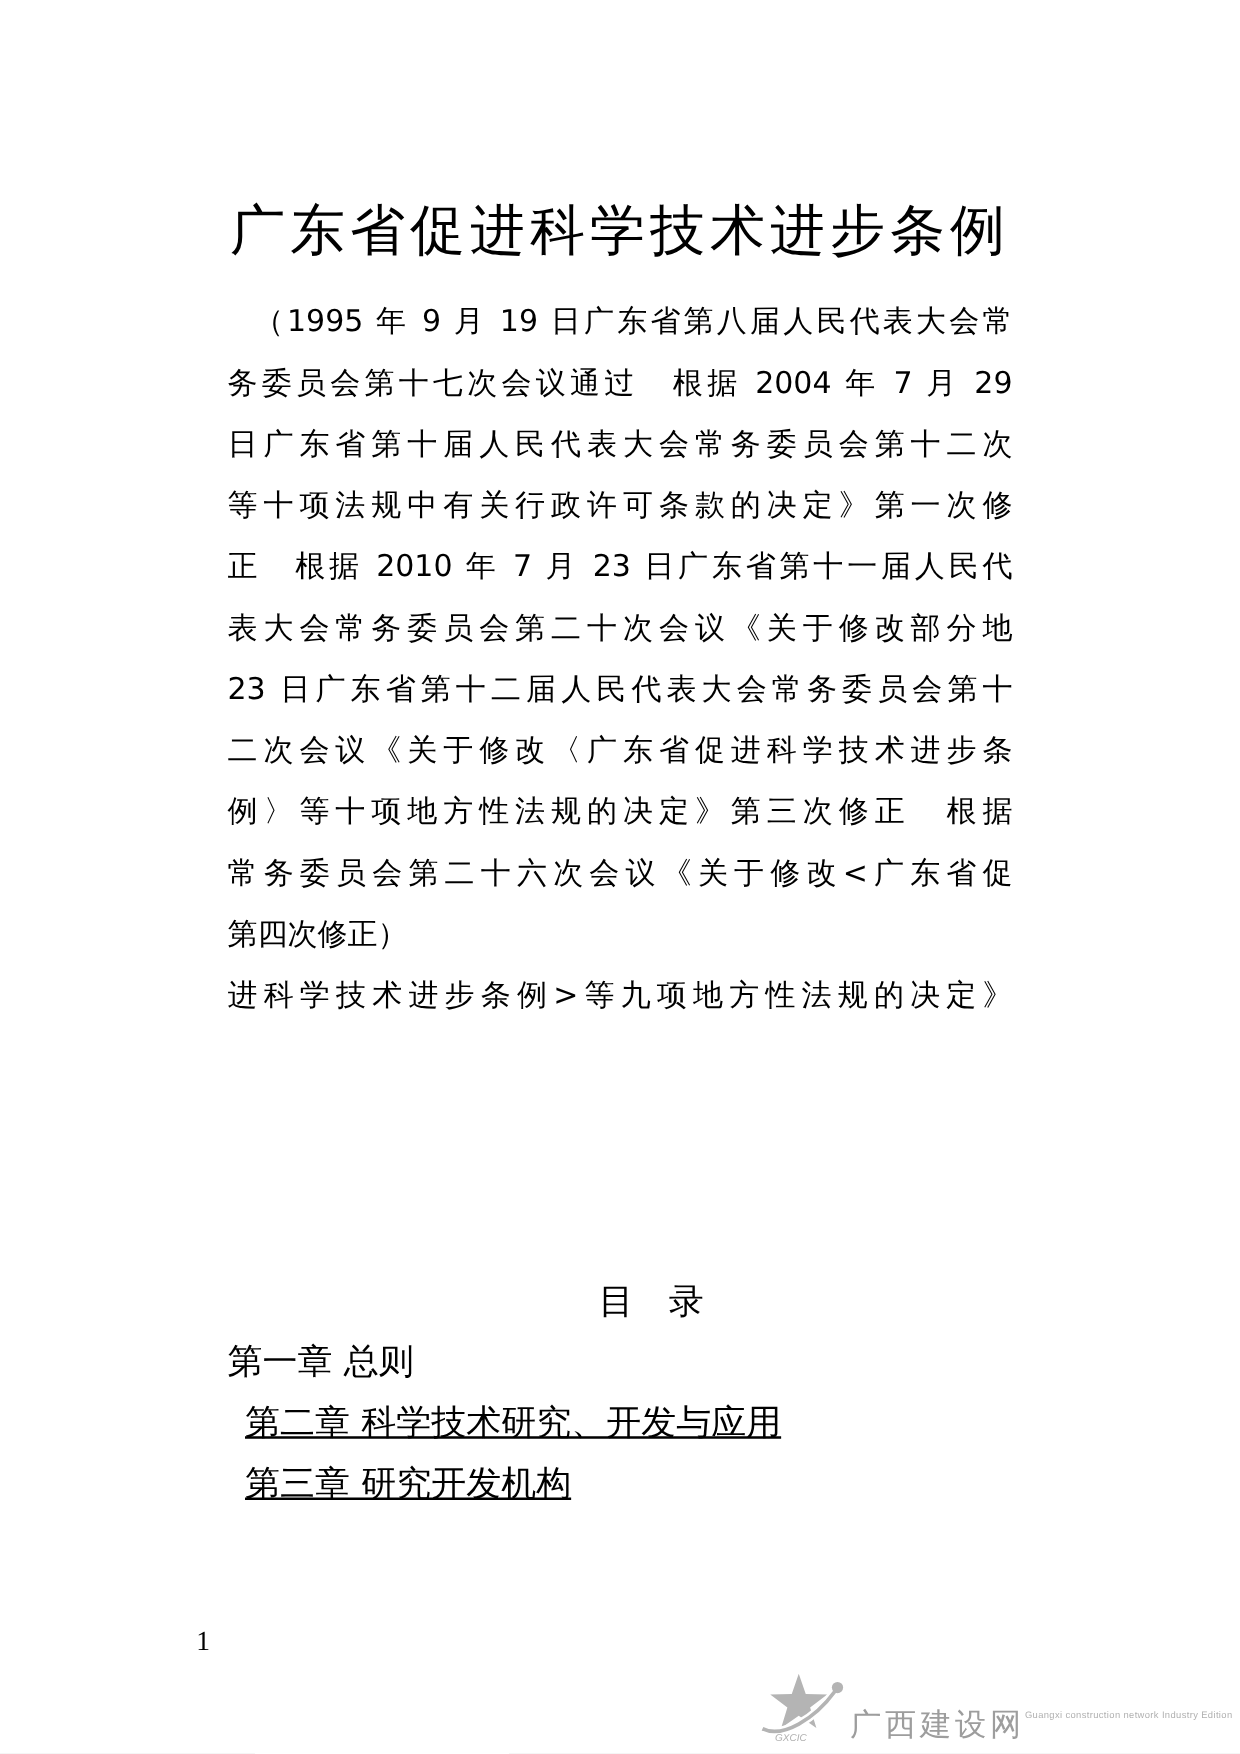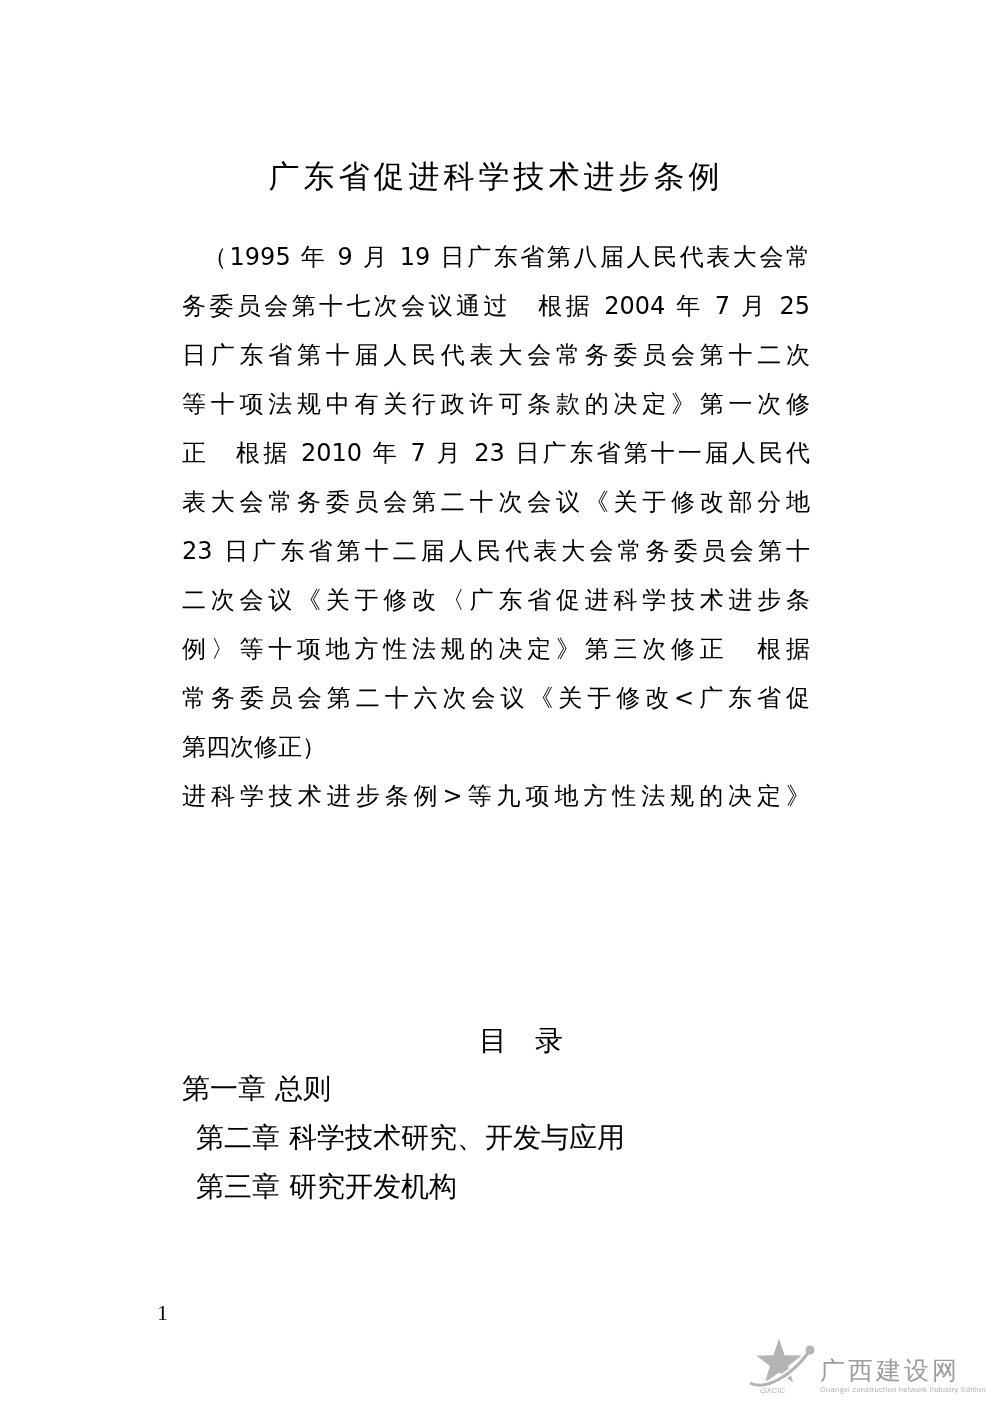--- a/index.html
+++ b/index.html
@@ -16,21 +16,21 @@
 
   
   .doc-title {
     position: absolute;
     top: 131px;
     left: 0;
     width: 992px;
     height: 49px;
     line-height: 49px;
     text-align: center;
-    font-size: 31px;
+    font-size: 44px;
     letter-spacing: 4px;
     font-weight: 400;
     white-space: nowrap;
   }
 
   
   .preamble {
     position: absolute;
     left: 182px;
     top: 233px;
@@ -64,21 +64,21 @@
     left: 182px;
     top: 1064px;
     width: 628px;
     font-size: 28px;
   }
   .toc-item {
     height: 49px;
     line-height: 49px;
     white-space: nowrap;
   }
-  .toc-item.indent { padding-left: 14px; }
+  .toc-item.indent { padding-left: 14px; text-decoration: underline; }
 
   
   .page-number {
     position: absolute;
     left: 157px;
     top: 1300px;
     height: 26px;
     line-height: 26px;
     font-size: 22px;
     font-family: "Liberation Serif", "DejaVu Serif", serif;
@@ -87,21 +87,21 @@
   
   .watermark {
     position: absolute;
     right: 6px;
     bottom: 2px;
     display: flex;
     align-items: flex-end;
     user-select: none;
   }
   .wm-star { width: 72px; height: 68px; flex: 0 0 auto; margin-right: 2px; }
-  .wm-textcol { display: flex; flex-direction: column; padding-bottom: 6px; }
+  .wm-textcol { display: flex; flex-direction: row; padding-bottom: 6px; }
   .wm-name {
     font-size: 25px;
     letter-spacing: 3px;
     color: #9d9d9d;
     line-height: 28px;
     white-space: nowrap;
     font-family: "Liberation Serif", "DejaVu Serif", serif;
   }
   .wm-tagline {
     font-size: 7.5px;
@@ -114,21 +114,21 @@
 </style>
 </head>
 <body>
 
 <div class="page">
 
   <h1 class="doc-title">广东省促进科学技术进步条例</h1>
 
   <div class="preamble">
     <div class="pline indent-first">（1995 年 9 月 19 日广东省第八届人民代表大会常</div>
-    <div class="pline">务委员会第十七次会议通过　根据 2004 年 7 月 25</div>
+    <div class="pline">务委员会第十七次会议通过　根据 2004 年 7 月 29</div>
     <div class="pline">日广东省第十届人民代表大会常务委员会第十二次</div>
     <div class="pline">等十项法规中有关行政许可条款的决定》第一次修</div>
     <div class="pline">正　根据 2010 年 7 月 23 日广东省第十一届人民代</div>
     <div class="pline">表大会常务委员会第二十次会议《关于修改部分地</div>
     <div class="pline">23 日广东省第十二届人民代表大会常务委员会第十</div>
     <div class="pline">二次会议《关于修改〈广东省促进科学技术进步条</div>
     <div class="pline">例〉等十项地方性法规的决定》第三次修正　根据</div>
     <div class="pline">常务委员会第二十六次会议《关于修改&lt;广东省促</div>
     <div class="pline last">第四次修正）</div>
     <div class="pline">进科学技术进步条例&gt;等九项地方性法规的决定》</div>

